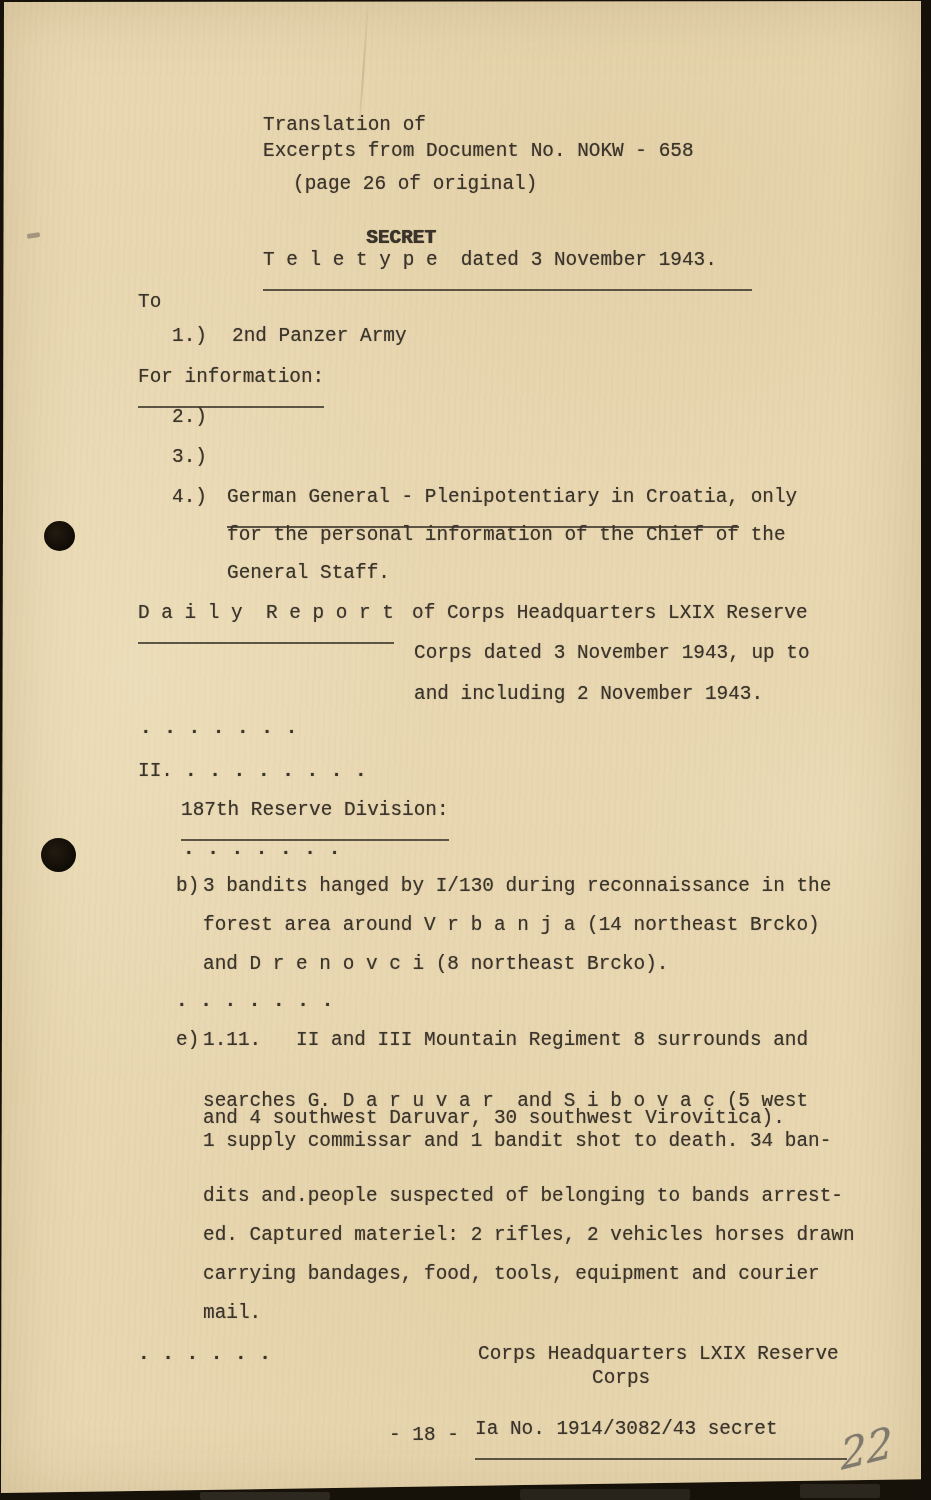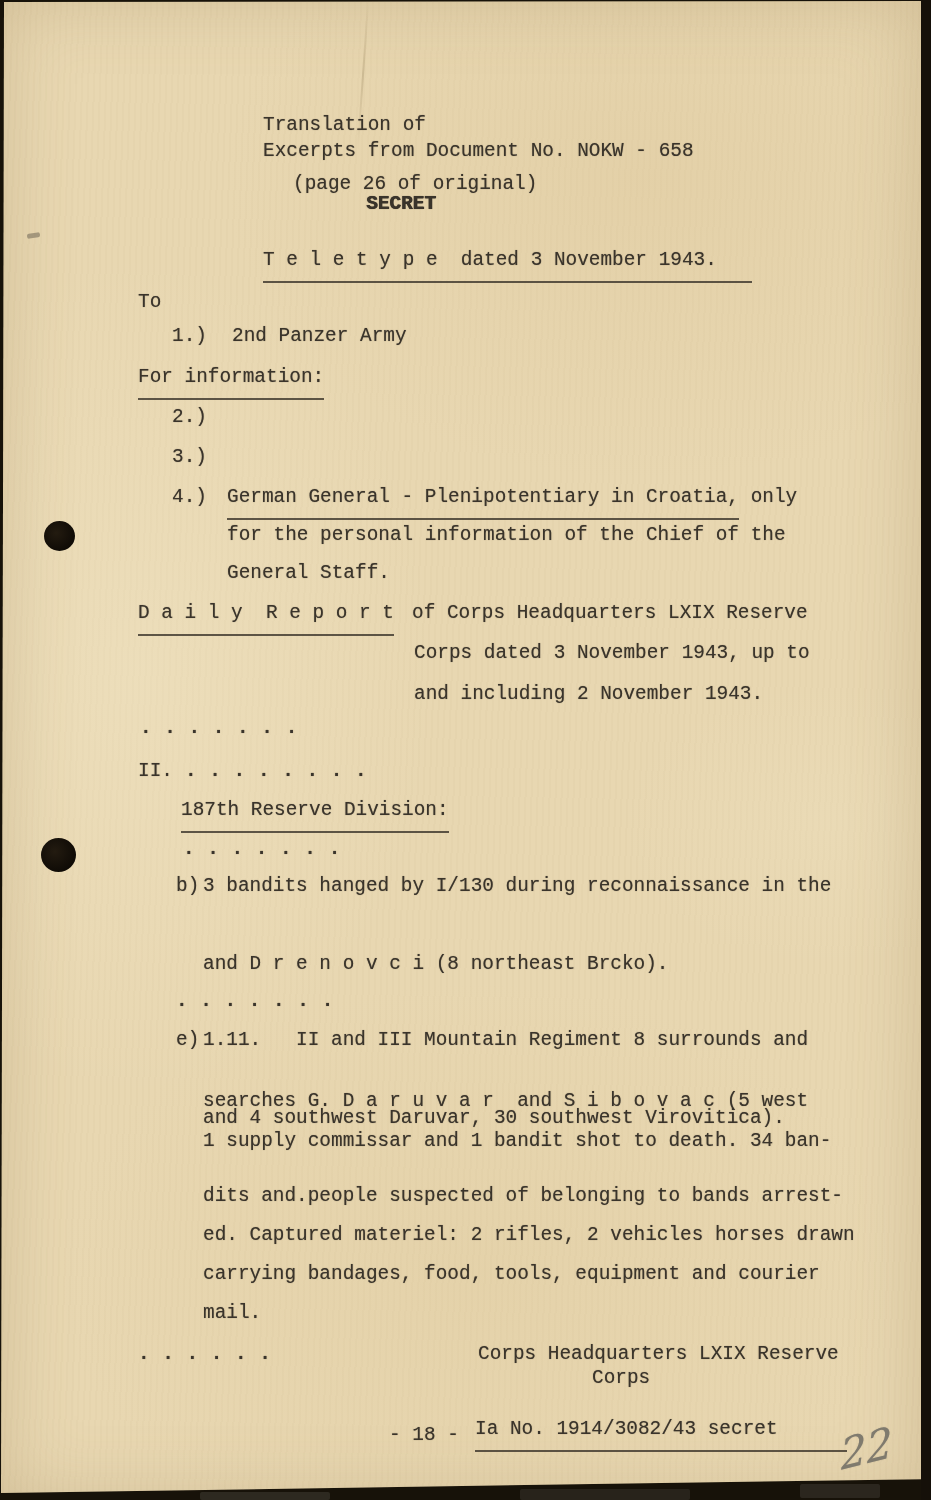--- a/index.html
+++ b/index.html
@@ -12,21 +12,21 @@
       radial-gradient(ellipse 700px 500px at 70% 12%, rgba(219,196,150,.35), transparent 60%),
       radial-gradient(ellipse 500px 700px at 15% 45%, rgba(246,236,206,.32), transparent 60%),
       radial-gradient(ellipse 650px 450px at 52% 85%, rgba(219,197,150,.28), transparent 65%),
       radial-gradient(ellipse 300px 200px at 90% 55%, rgba(240,228,195,.25), transparent 70%),
       repeating-linear-gradient(92deg, rgba(178,156,112,.05) 0 2px, rgba(255,255,255,0) 2px 6px);
     box-shadow:inset 0 0 70px rgba(148,122,78,.28);
     clip-path:polygon(4px 2px, 928px 1px, 931px 1479px, 1px 1493px);
   }
   .ln{position:absolute;white-space:pre;font-size:19.4px;line-height:22px;
       color:var(--ink,#3a342b);text-shadow:0 0 1px rgba(56,50,40,.55);}
-  .u{border-bottom:2.5px solid rgba(52,46,37,.78);padding-bottom:10px;}
+  .u{border-bottom:2.5px solid rgba(52,46,37,.78);padding-bottom:18px;}
   .dots{font-weight:bold;letter-spacing:.5px;}
   .stamp{font-weight:bold;text-shadow:.7px 0 0 currentColor, 0 0 1px rgba(56,50,40,.6);}
   .hole{position:absolute;border-radius:50%;
         background:radial-gradient(circle at 40% 40%, #231b10, #0f0b06 70%);}
   .smudge{position:absolute;background:rgba(112,102,86,.55);border-radius:2px;transform:rotate(-8deg);}
   .crease{position:absolute;width:2px;background:linear-gradient(to bottom, rgba(130,110,70,0), rgba(130,110,70,.26), rgba(130,110,70,0));transform:rotate(4deg);}
   .pencil{position:absolute;font-family:"DejaVu Serif",serif;font-style:italic;font-size:42px;
           color:var(--pencil,#6e6b63);opacity:.85;transform:rotate(-14deg) skewX(-12deg);
           text-shadow:0 0 1px rgba(110,107,99,.5);}
 </style>
@@ -40,21 +40,21 @@
   <div class="band-smudge" style="left:800px;top:1484px;width:80px;height:14px;background:#45413a;"></div>
 
   <div class="paper">
 
     <div class="crease" style="left:362px;top:0;height:150px;"></div>
     <div class="smudge" style="left:27px;top:233px;width:13px;height:5px;"></div>
 
     <div class="ln" style="left:263px;top:114px;">Translation of</div>
     <div class="ln" style="left:263px;top:140px;">Excerpts from Document No. NOKW - 658</div>
     <div class="ln" style="left:293px;top:173px;">(page 26 of original)</div>
-    <div class="ln stamp" style="left:366px;top:193px;">SECRET</div>
+    <div class="ln stamp" style="left:366px;top:227px;">SECRET</div>
     <div class="ln" style="left:263px;top:249px;"><span class="u">T e l e t y p e  dated 3 November 1943.   </span></div>
 
     <div class="ln" style="left:138px;top:291px;">To</div>
     <div class="ln" style="left:172px;top:325px;">1.)</div>
     <div class="ln" style="left:232px;top:325px;">2nd Panzer Army</div>
     <div class="ln" style="left:138px;top:366px;"><span class="u">For information:</span></div>
     <div class="ln" style="left:172px;top:406px;">2.)</div>
     <div class="ln" style="left:172px;top:446px;">3.)</div>
     <div class="ln" style="left:172px;top:486px;">4.)</div>
     <div class="ln" style="left:227px;top:486px;"><span class="u">German General - Plenipotentiary in Croatia,</span><span> only</span></div>
@@ -66,20 +66,21 @@
     <div class="ln" style="left:414px;top:642px;">Corps dated 3 November 1943, up to</div>
     <div class="ln" style="left:414px;top:683px;">and including 2 November 1943.</div>
 
     <div class="ln dots" style="left:140px;top:717px;">. . . . . . .</div>
     <div class="ln" style="left:138px;top:760px;"><span>II.</span><span class="dots"> . . . . . . . .</span></div>
     <div class="ln" style="left:181px;top:799px;"><span class="u">187th Reserve Division:</span></div>
     <div class="ln dots" style="left:183px;top:838px;">. . . . . . .</div>
 
     <div class="ln" style="left:176px;top:875px;">b)</div>
     <div class="ln" style="left:203px;top:875px;">3 bandits hanged by I/130 during reconnaissance in the</div>
+    <div class="ln" style="left:203px;top:914px;">forest area around V r b a n j a (14 northeast Brcko)</div>
     <div class="ln" style="left:203px;top:953px;">and D r e n o v c i (8 northeast Brcko).</div>
 
     <div class="ln dots" style="left:176px;top:990px;">. . . . . . .</div>
 
     <div class="ln" style="left:176px;top:1029px;">e)</div>
     <div class="ln" style="left:203px;top:1029px;">1.11.   II and III Mountain Regiment 8 surrounds and</div>
     <div class="ln" style="left:203px;top:1090px;">searches G. D a r u v a r  and S i b o v a c (5 west</div>
     <div class="ln" style="left:203px;top:1107px;">and 4 southwest Daruvar, 30 southwest Virovitica).</div>
     <div class="ln" style="left:203px;top:1130px;">1 supply commissar and 1 bandit shot to death. 34 ban-</div>
     <div class="ln" style="left:203px;top:1185px;">dits and.people suspected of belonging to bands arrest-</div>

